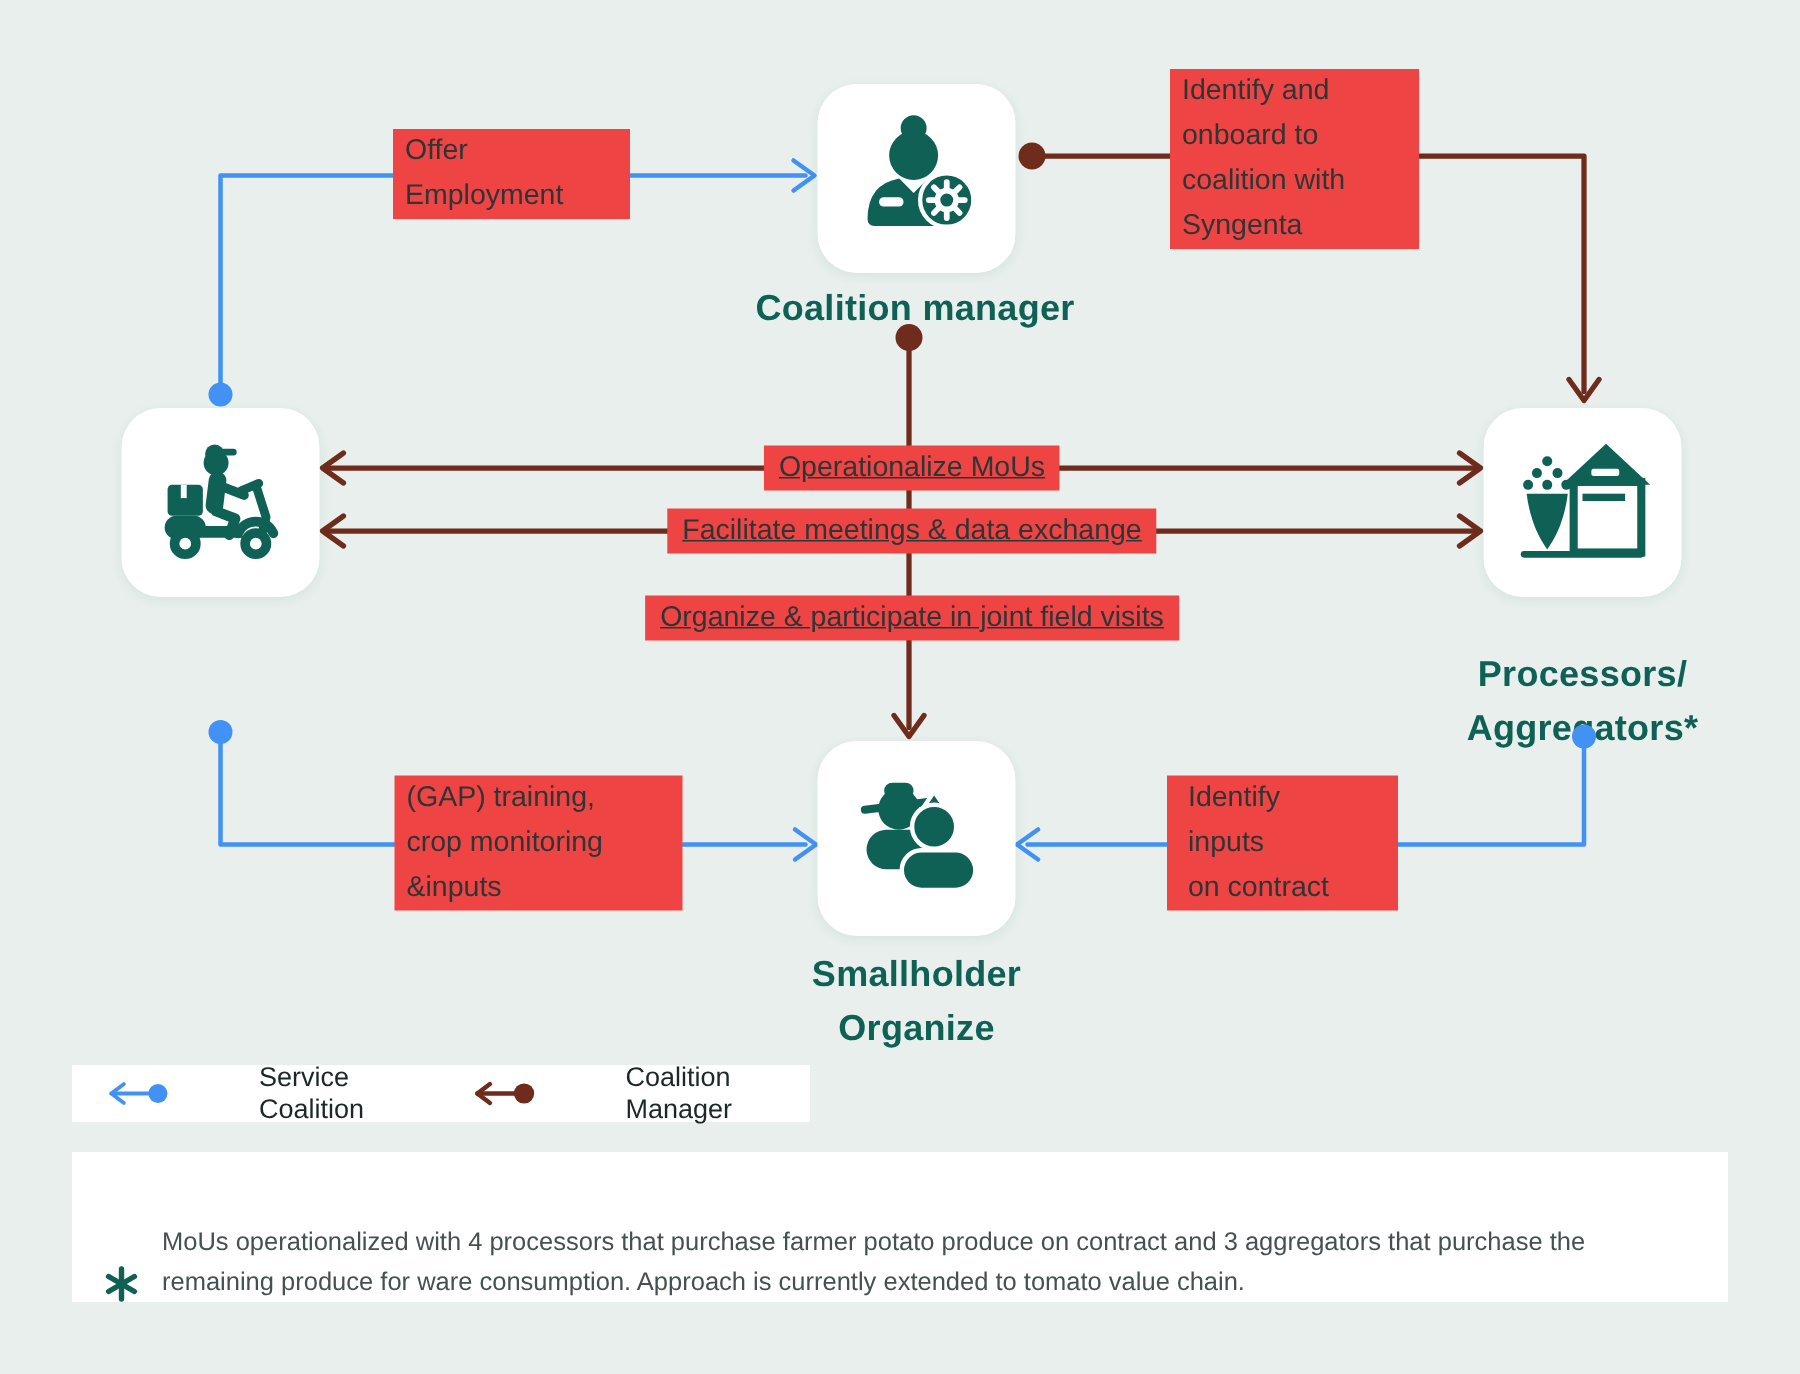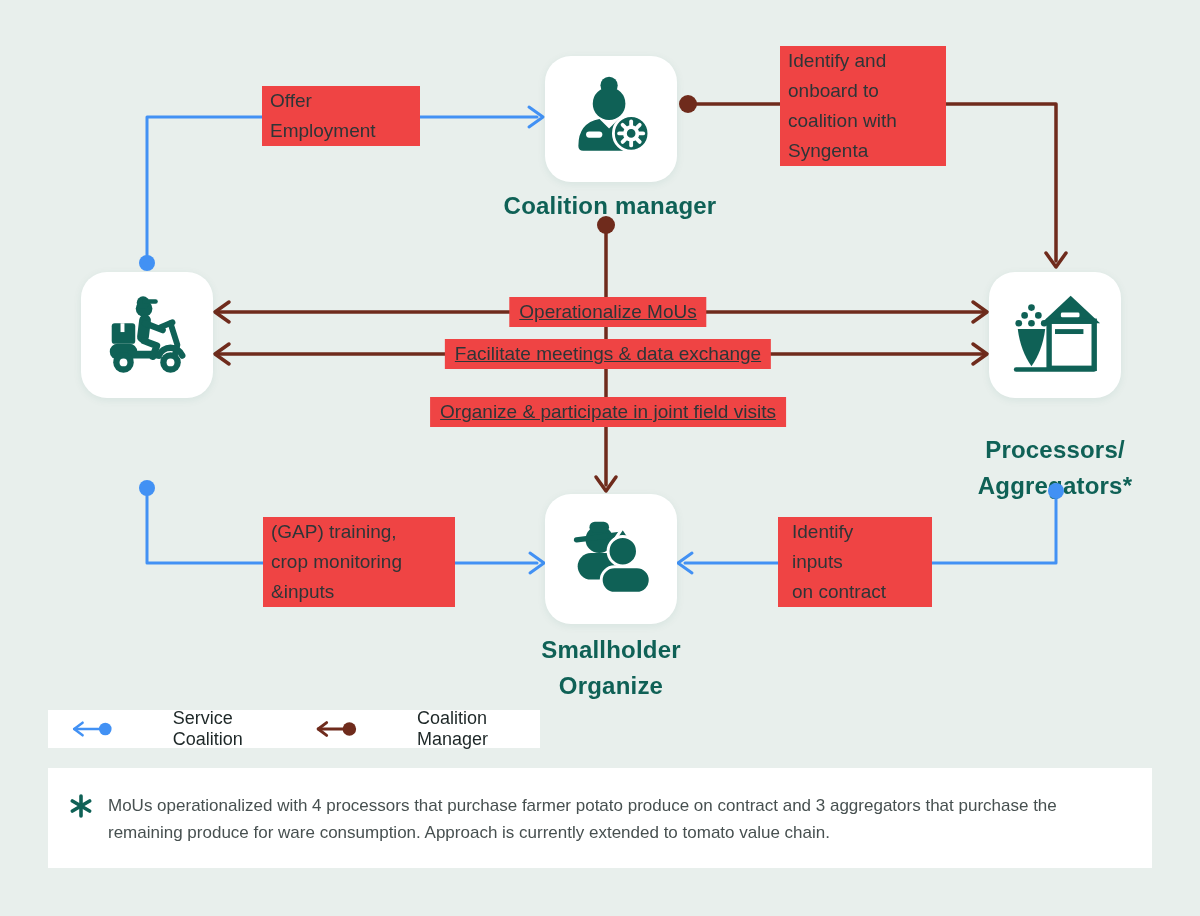--- a/index.html
+++ b/index.html
@@ -34,21 +34,21 @@
     background:#ffffff;display:flex;align-items:center;padding-left:22px;
     box-sizing:border-box;
   }
   .legend .item{display:flex;align-items:center;gap:11px;}
   .legend .item + .item{margin-left:28px;}
   .legend .ltext{font-size:18px;color:#1d2727;margin-left:48px;}
 
   .footnote{
     position:absolute;z-index:3;left:48px;top:768px;width:1104px;height:100px;
     background:#ffffff;box-sizing:border-box;padding:24px 30px 0 22px;
-    display:flex;align-items:flex-start;
+    display:flex;align-items:flex-end;
   }
   .footnote .ftext{
     font-size:17px;line-height:27px;color:#475050;margin-left:16px;width:1012px;
   }
   .footnote .star{flex:0 0 auto;margin-top:2px;}
 </style>
 </head>
 <body>
 
 <div class="stage">

